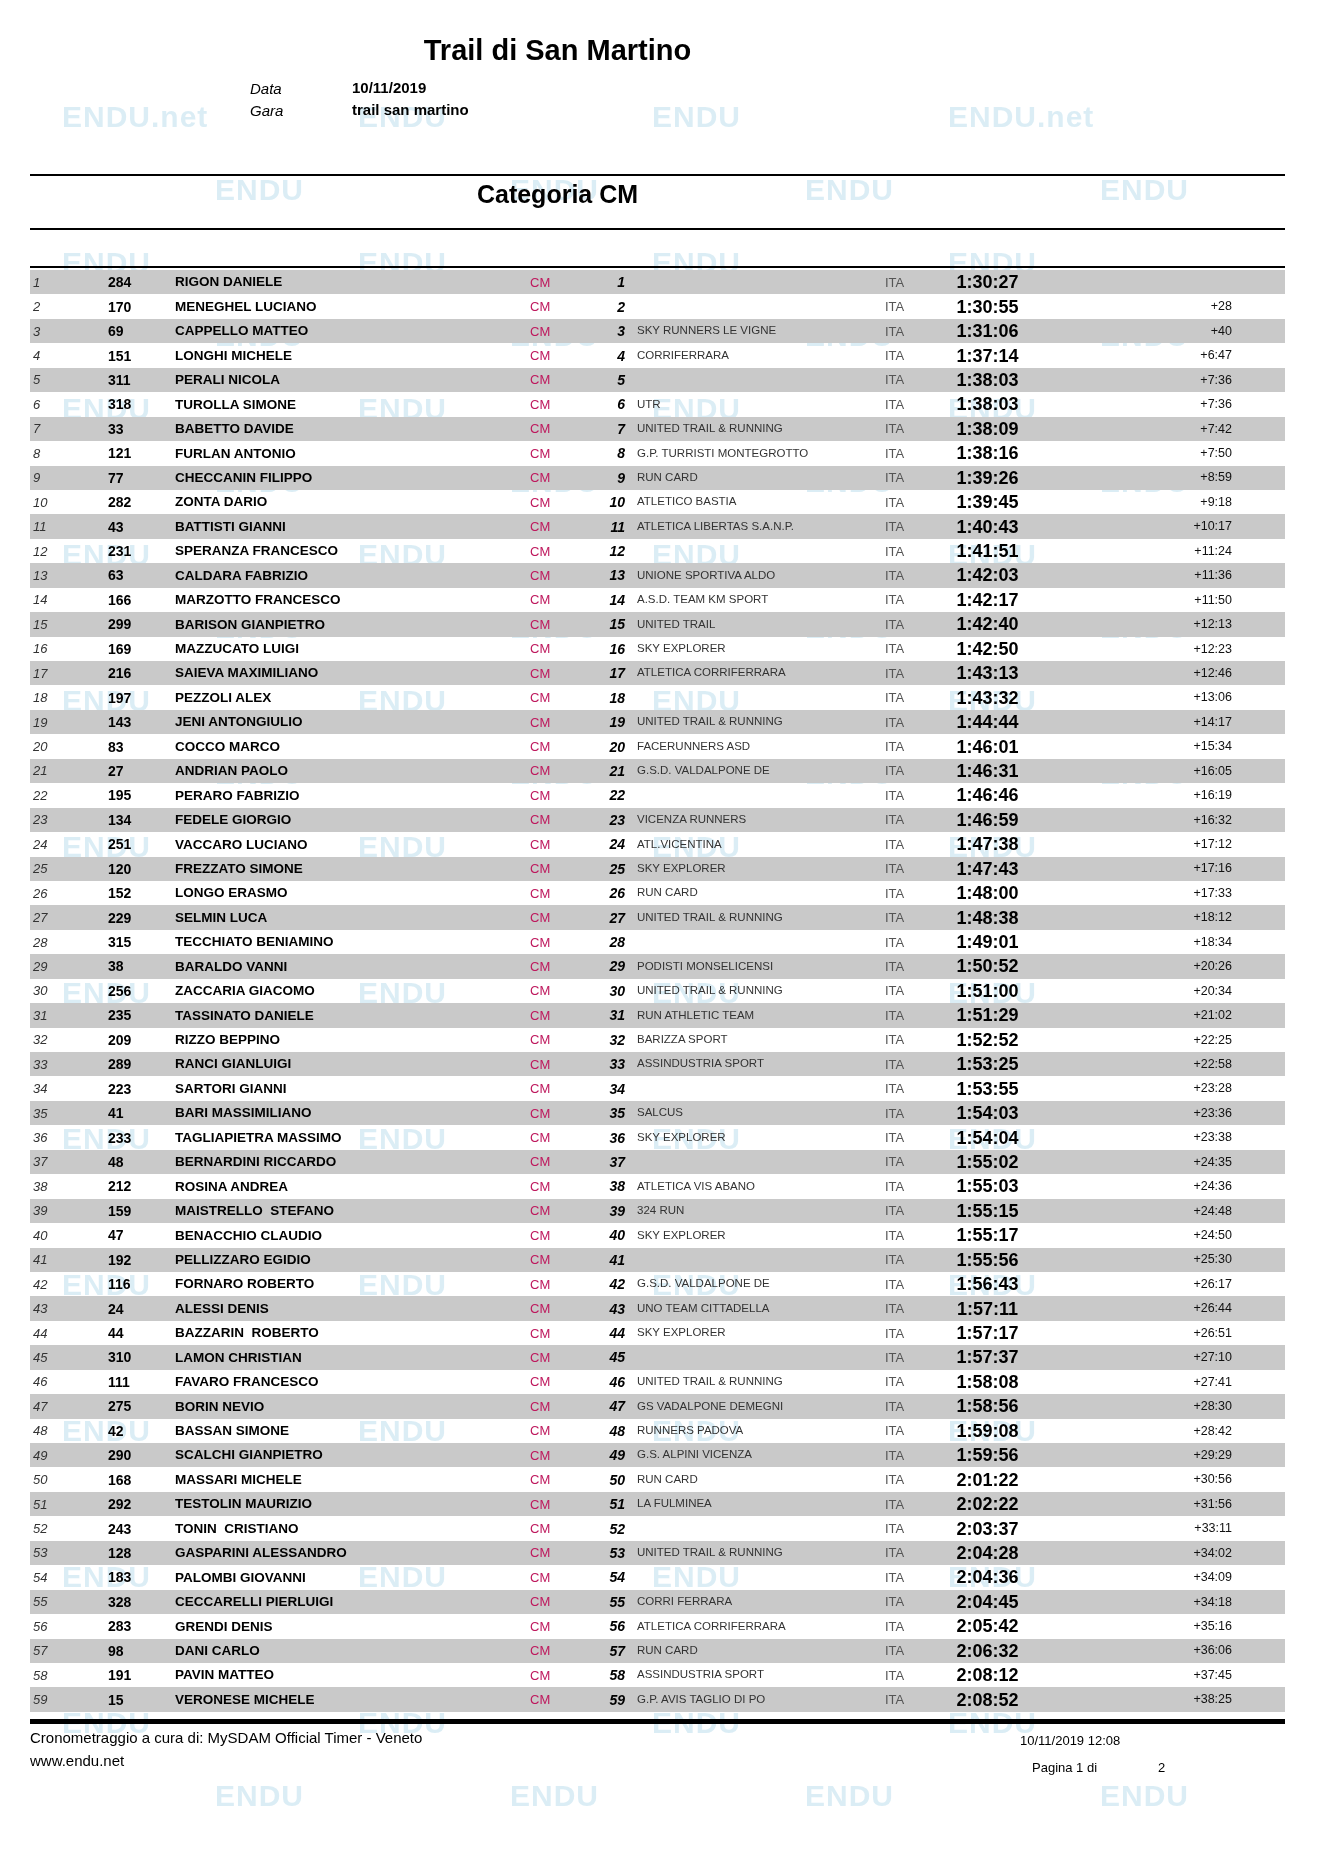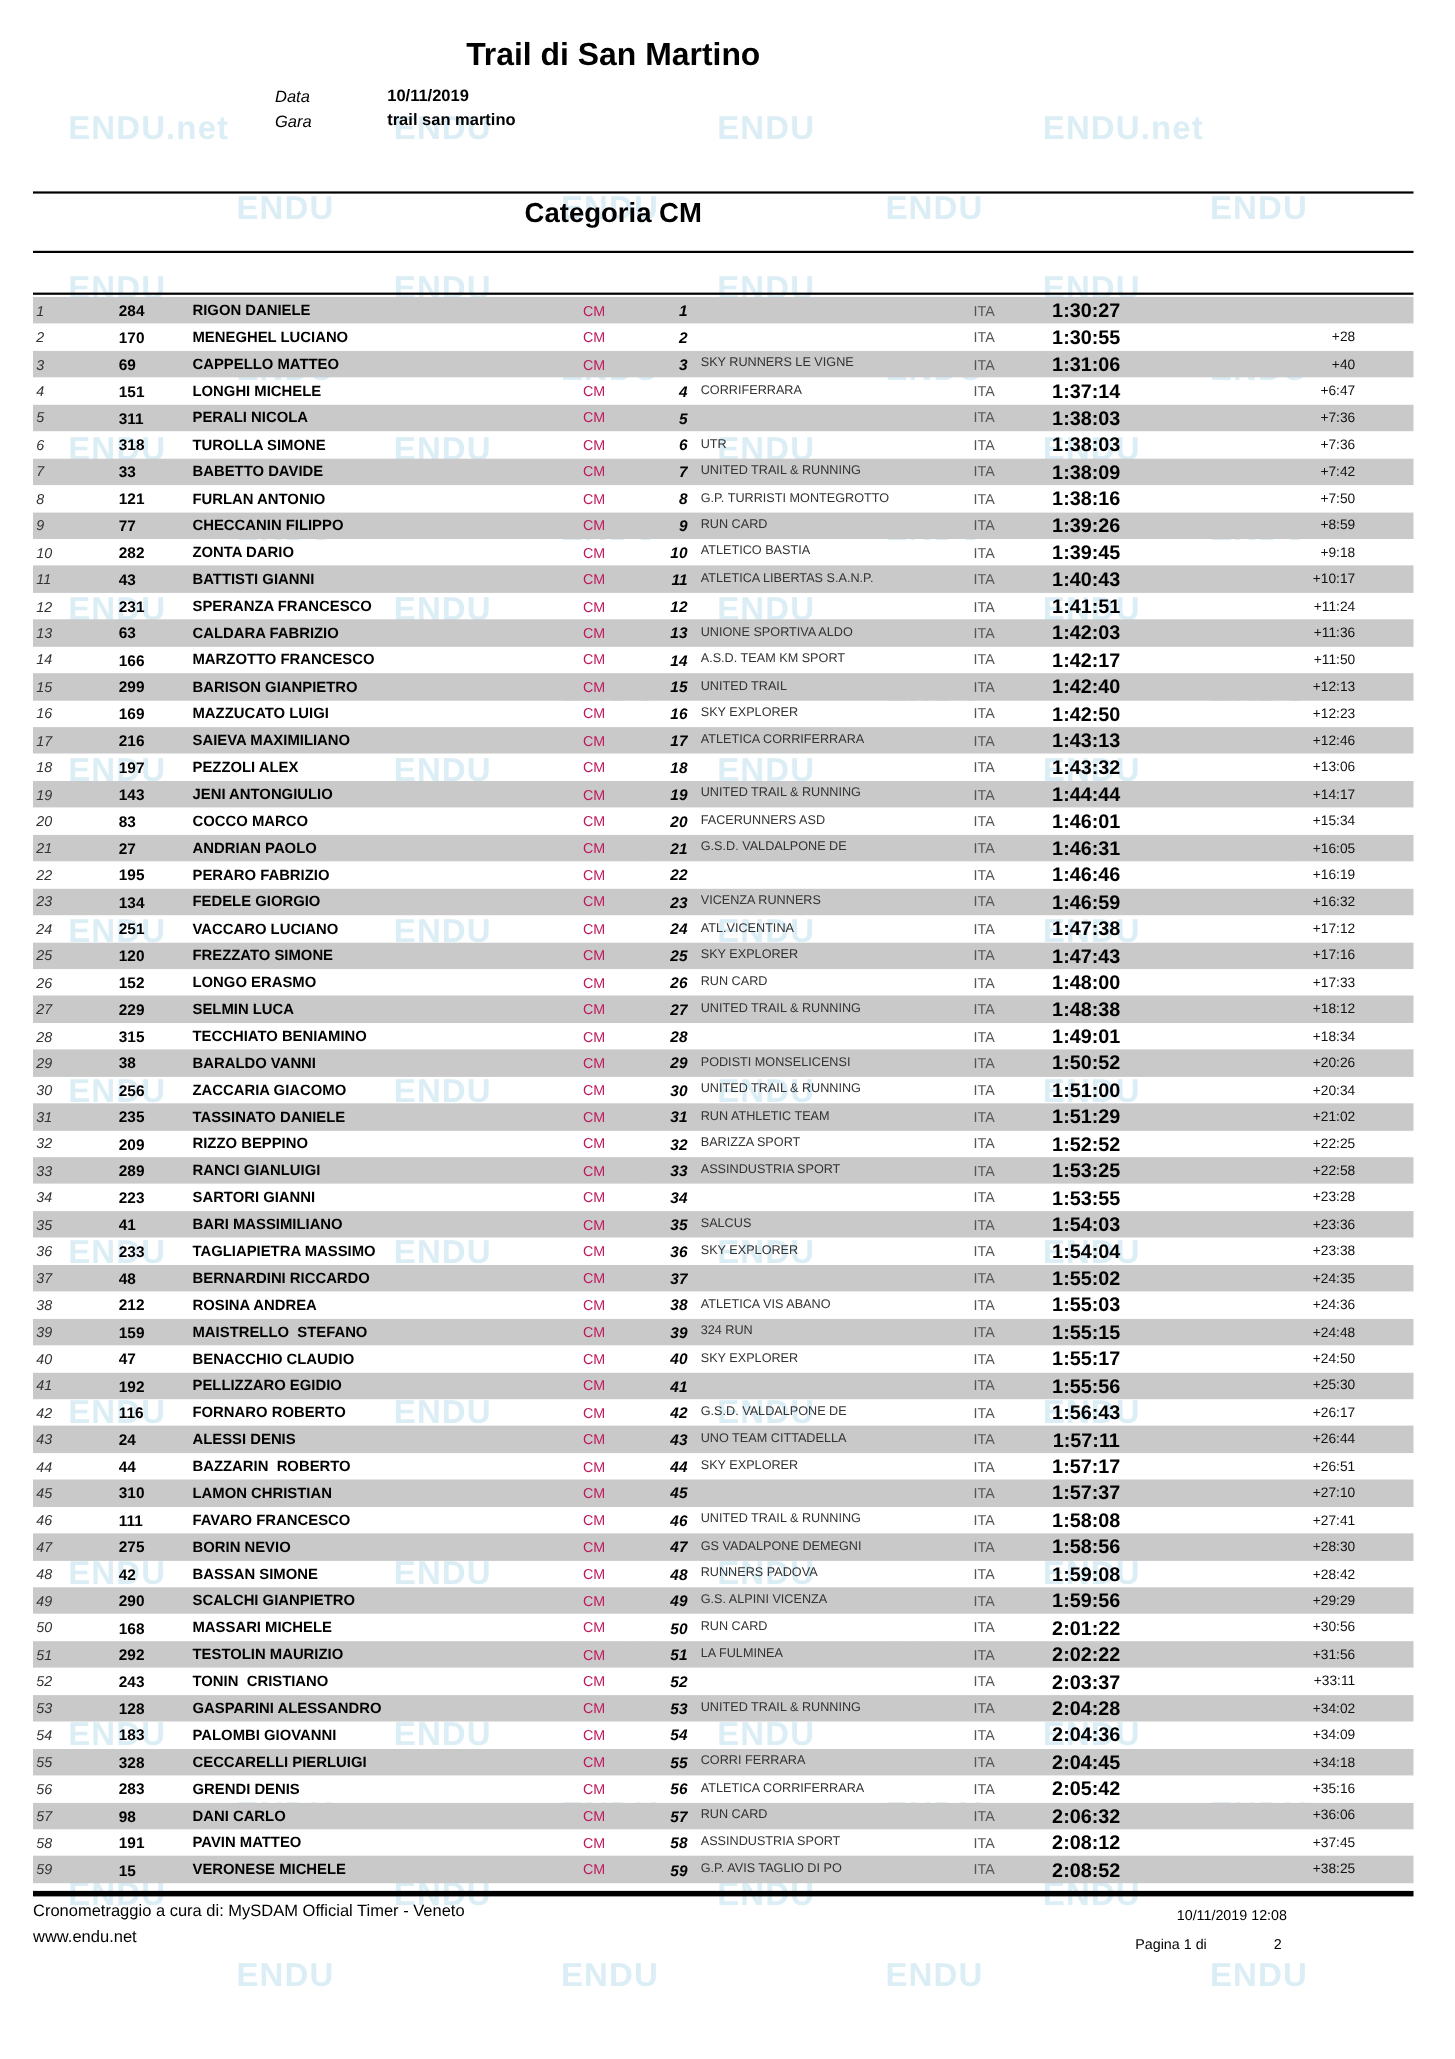--- a/index.html
+++ b/index.html
@@ -44,21 +44,21 @@
   .c2{font-weight:bold;font-size:13.5px;white-space:pre;}
   .c4{font-size:13px;color:#be185d;}
   .c5{font-weight:bold;font-style:italic;font-size:14px;text-align:right;}
   .c6{font-size:11.5px;color:#333;padding-left:12px;}
   .c7{font-size:13px;color:#555;}
   .c8{font-weight:bold;font-size:18px;text-align:center;}
   .c10{font-size:12.5px;text-align:right;color:#111;}
   
   .footer-credit{position:absolute;left:30px;top:1729px;font-size:15px;z-index:2;}
   .footer-web{position:absolute;left:30px;top:1752px;font-size:15px;z-index:2;}
-  .footer-datetime{position:absolute;left:1020px;top:1733px;width:150px;text-align:right;
+  .footer-datetime{position:absolute;left:1020px;top:1733px;width:150px;text-align:left;
                    font-size:13px;z-index:2;}
   .footer-page-label{position:absolute;left:1032px;top:1760px;font-size:13px;z-index:2;}
   .footer-page-number{position:absolute;left:1158px;top:1760px;font-size:13px;z-index:2;}
 </style>
 </head>
 <body>
 
 <div class="page">
   <div class="wm-layer">
       <span class="wm" style="left: 62px; top: 100px;">ENDU.net</span>

